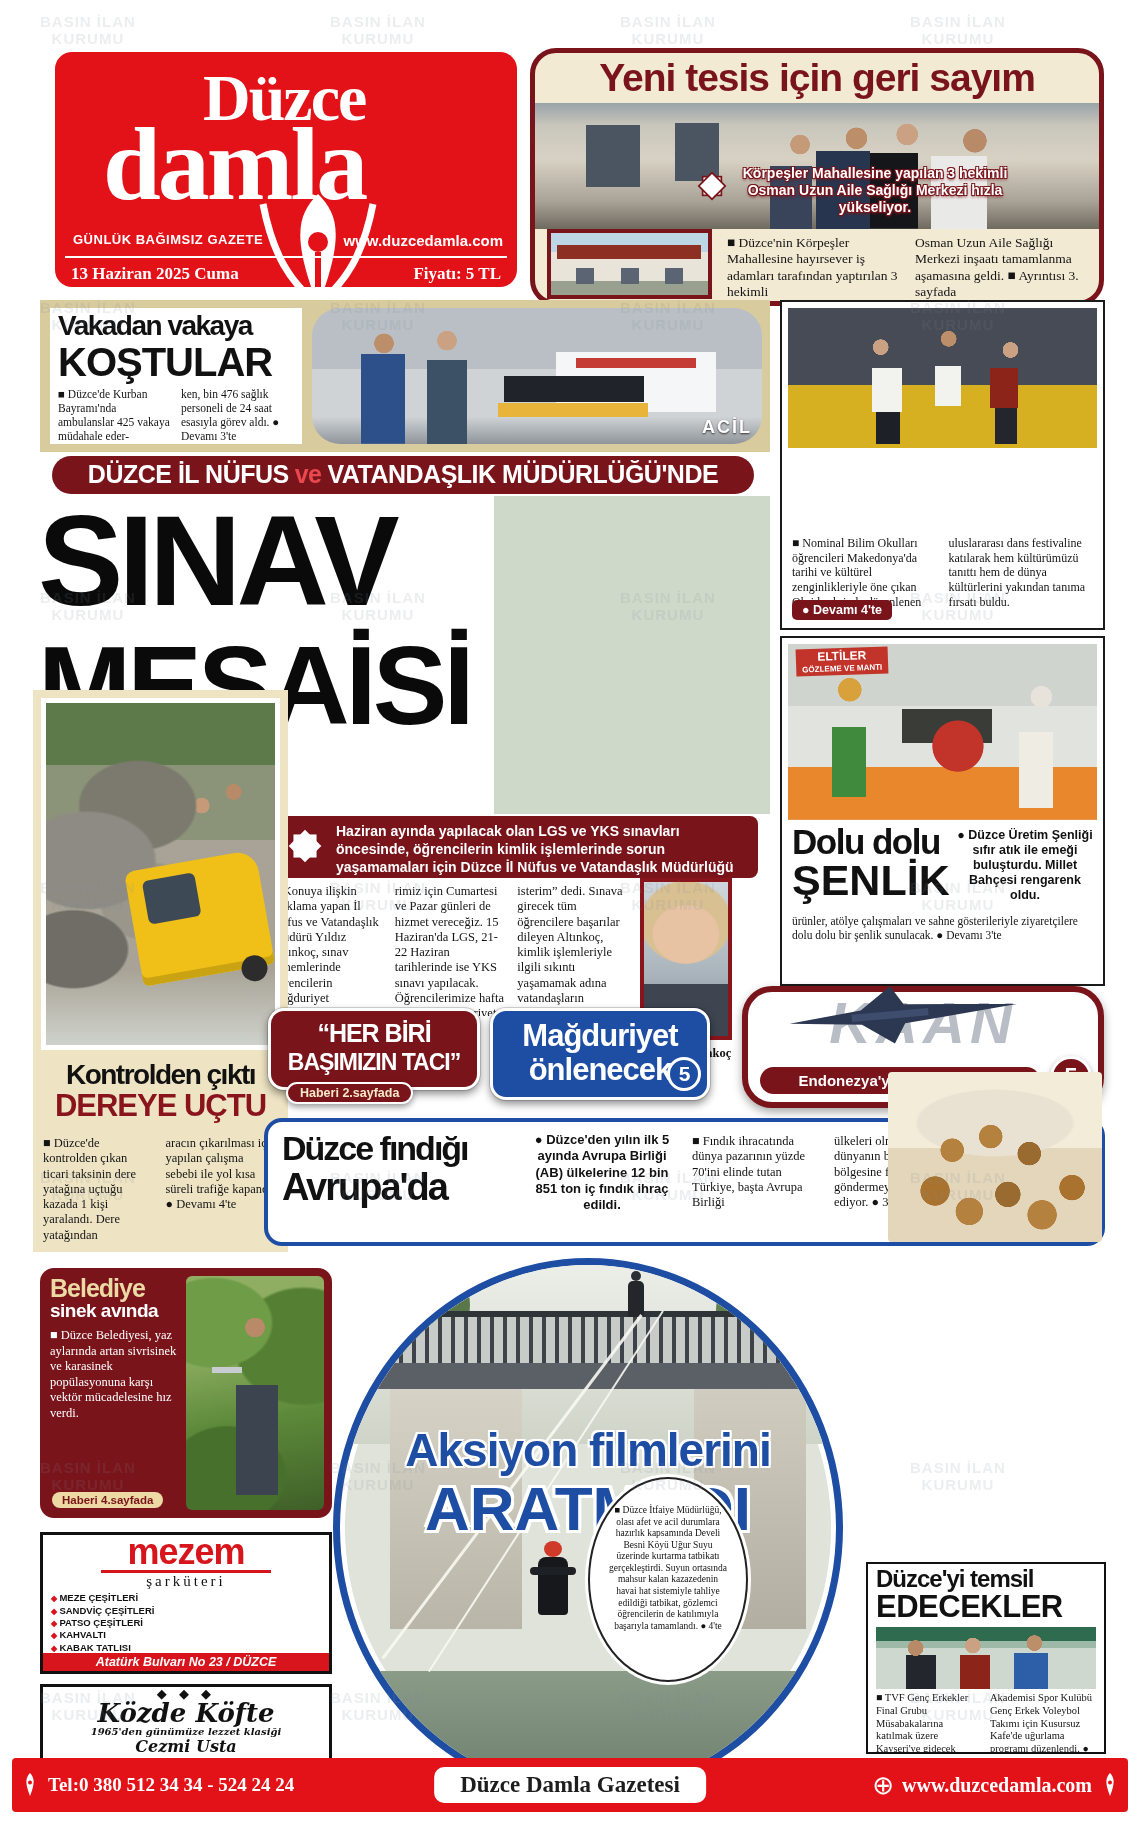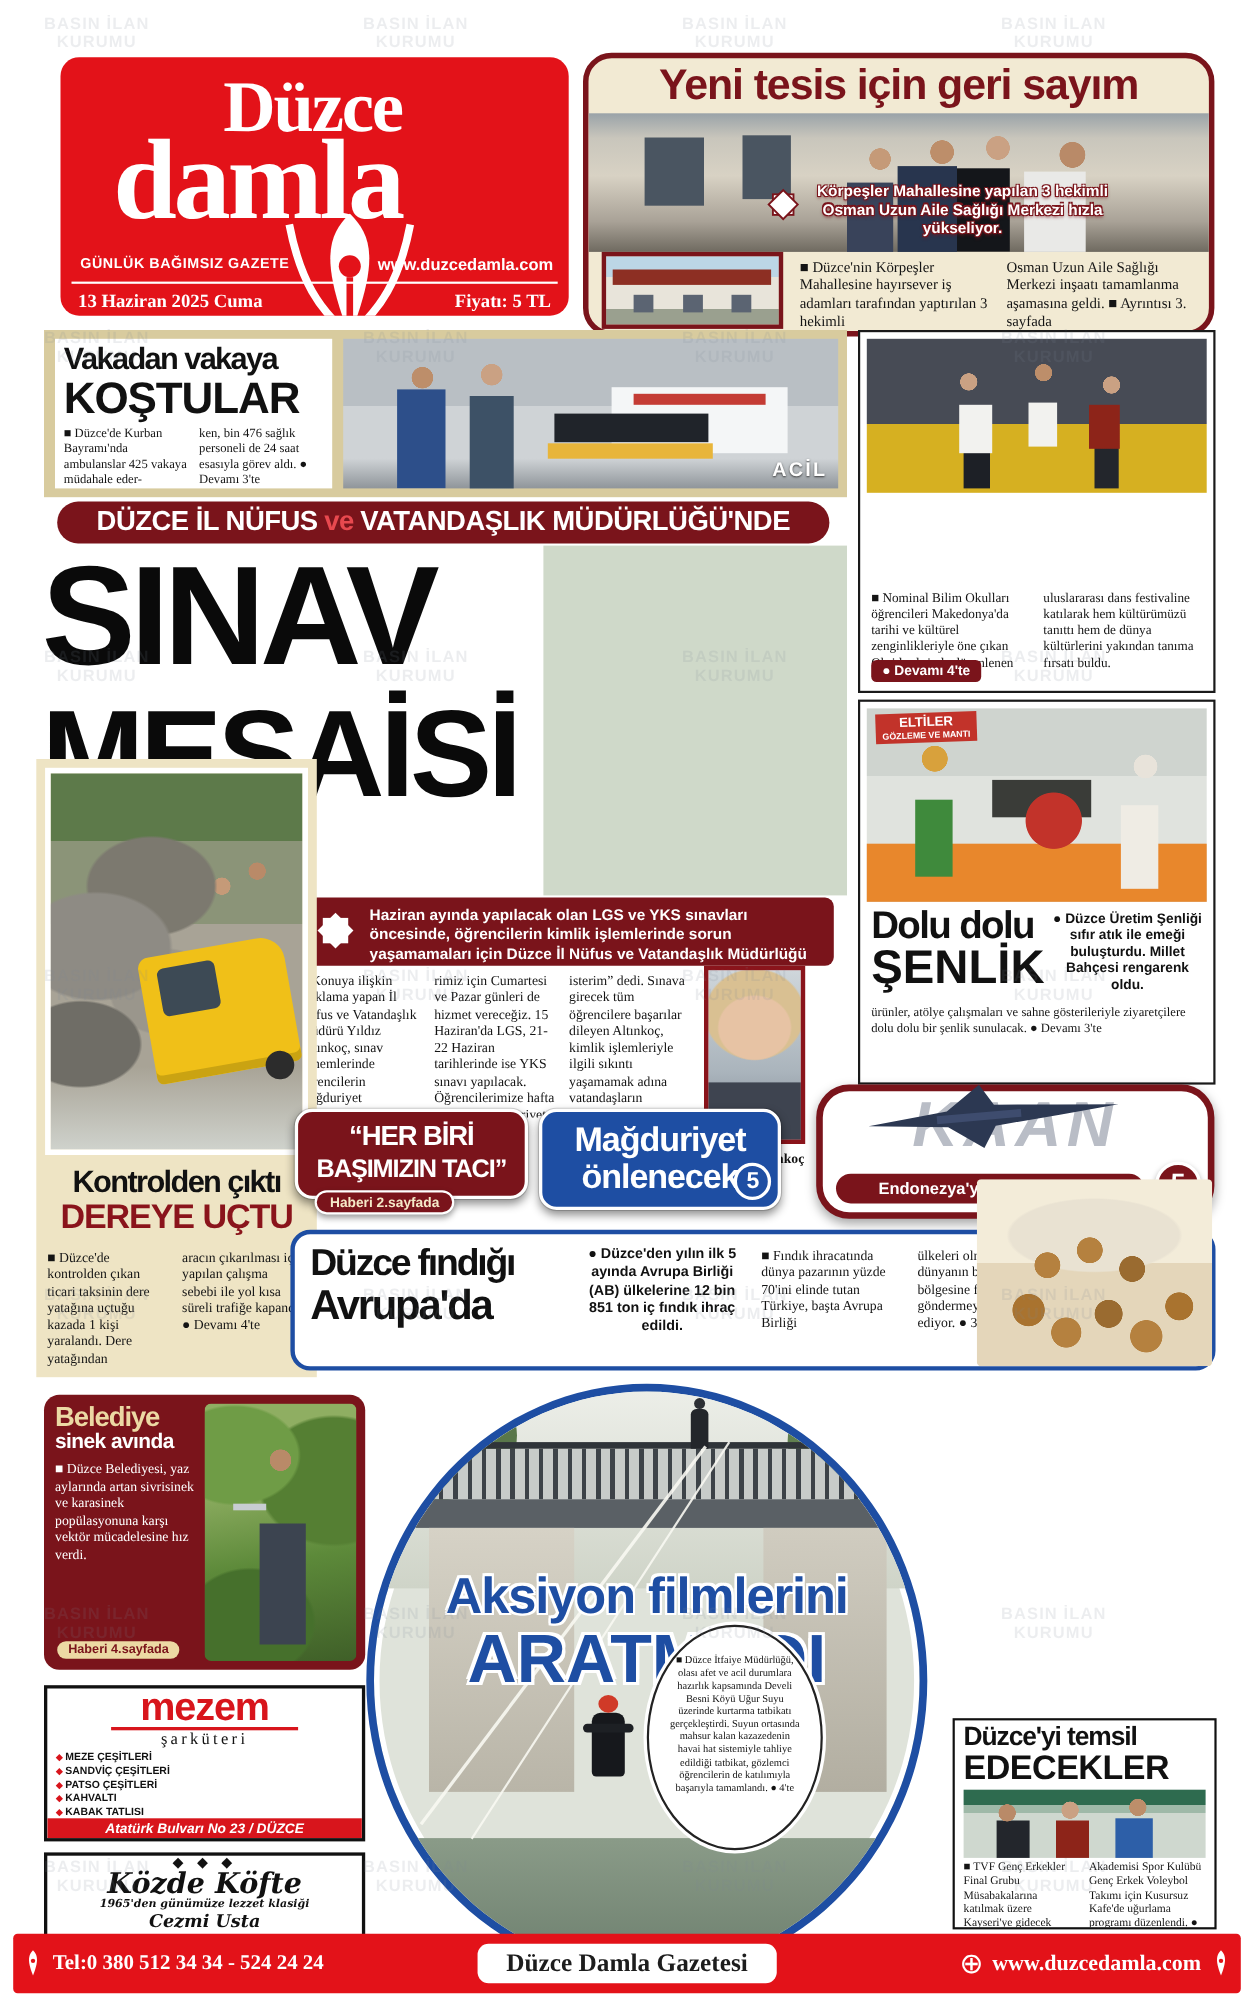--- a/index.html
+++ b/index.html
@@ -65,21 +65,21 @@
   #kost-photo{left:272px;right:8px;top:8px;bottom:8px;
       background:
         radial-gradient(circle 10px at 16% 26%, #bd8e6a 96%, transparent),
         radial-gradient(circle 10px at 30% 24%, #caa183 96%, transparent),
         linear-gradient(#2d4f8a,#2d4f8a) 12% 100%/44px 66% no-repeat,
         linear-gradient(#3d5166,#3d5166) 28% 100%/40px 62% no-repeat,
         linear-gradient(#e8b53a,#e8b53a) 62% 78%/150px 14px no-repeat,
         linear-gradient(#20242a,#20242a) 62% 62%/140px 26px no-repeat,
         linear-gradient(#c43c35,#c43c35) 80% 40%/120px 10px no-repeat,
         linear-gradient(#f4f6f7,#f4f6f7) 84% 58%/160px 60px no-repeat,
-        linear-gradient(180deg,#b9bfc4 0 45%,#cfd3d6 45% 80%,#8f959a 100%);}
+        linear-gradient(180deg,#b9bfc4 0 45%,#cfd3d6 45% 80%,#8f959a 100%); border-radius: 28px;}
   .acil{position:absolute;right:10px;bottom:6px;color:#fff;font-weight:bold;font-size:18px;letter-spacing:2px;
         text-shadow:0 1px 2px #333;}
 
   
   #turk{left:780px;top:300px;width:325px;height:330px;border:2px solid #1a1a1a;background:#fff;overflow:hidden;}
   #turk-photo{left:6px;right:6px;top:6px;height:140px;
       background:
         radial-gradient(circle 8px at 30% 28%, #caa183 96%, transparent),
         radial-gradient(circle 8px at 52% 22%, #bd8e6a 96%, transparent),
         radial-gradient(circle 8px at 72% 30%, #caa183 96%, transparent),

